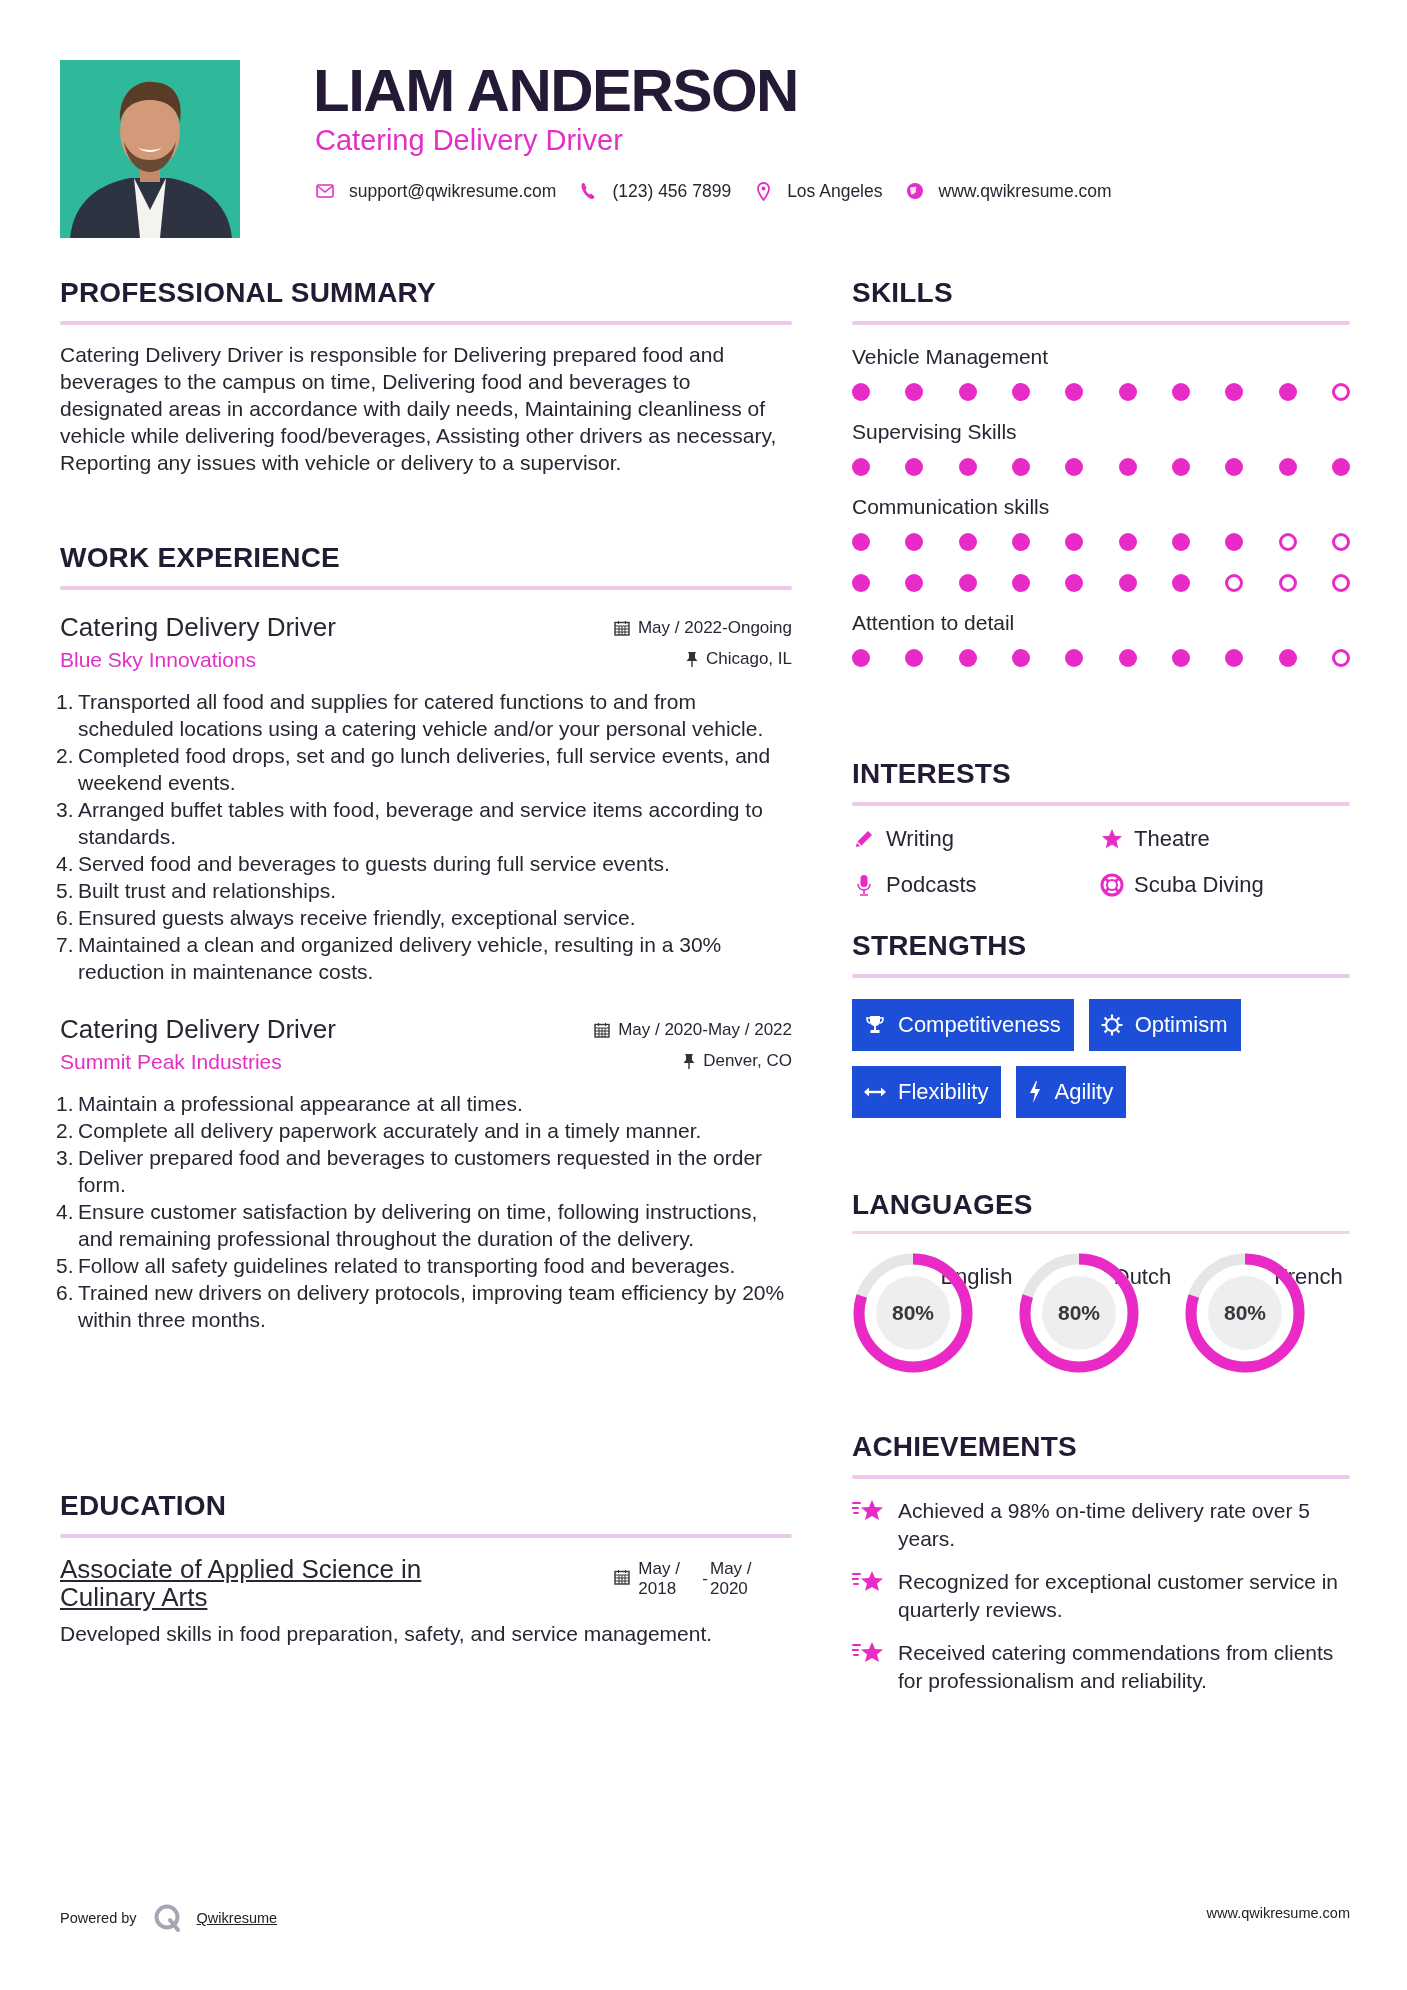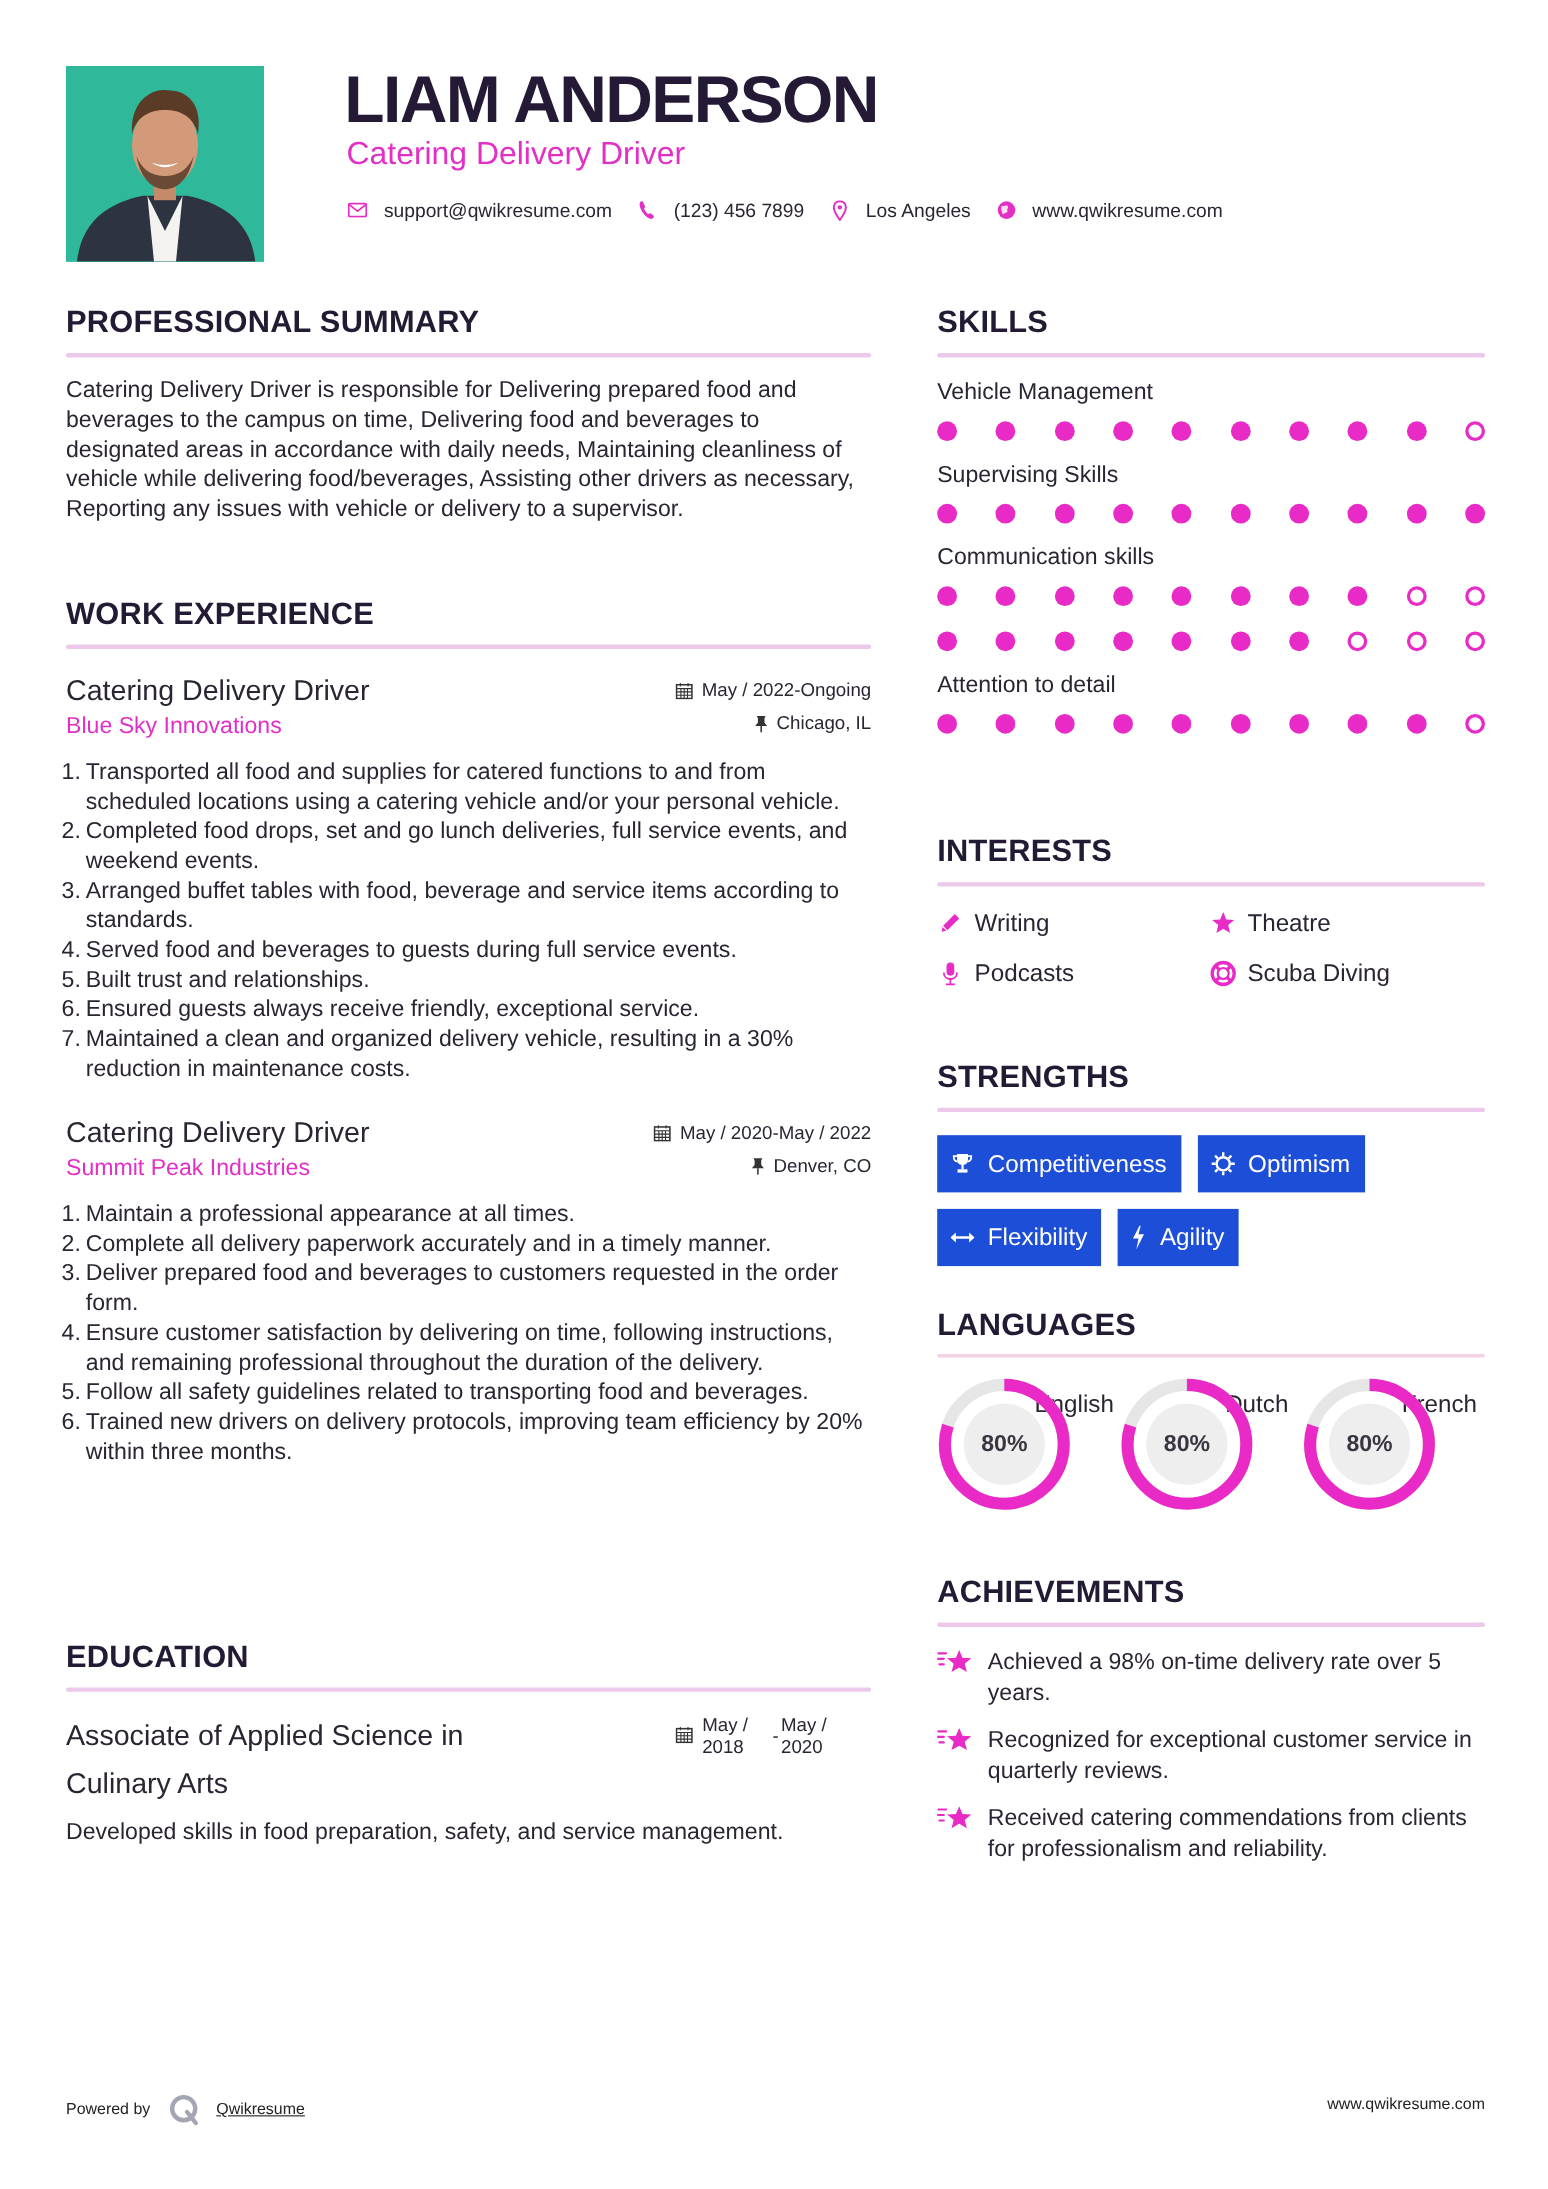--- a/index.html
+++ b/index.html
@@ -207,21 +207,21 @@
       <li>Follow all safety guidelines related to transporting food and beverages.</li>
       <li>Trained new drivers on delivery protocols, improving team efficiency by 20% within three months.</li>
     </ol>
   </div>
 </div>
 
 <div class="abs col-left" style="top:1489px;">
   <div class="sec-h">EDUCATION</div>
   <div class="divider" style="margin-top:11px;"></div>
   <div style="display:flex; justify-content:space-between; margin-top:17px;">
-    <div class="job-role" style="width:420px; line-height:44px;">Associate of Applied Science in Culinary Arts</div>
+    <div class="job-role" style="width:420px; line-height:28px;text-decoration:underline;">Associate of Applied Science in Culinary Arts</div>
     <div style="display:flex; align-items:flex-start; font-size:17px; line-height:20px; color:#2b2433; margin-right:32px; margin-top:4px;">
       <span style="margin-top:10px; margin-right:8px; display:inline-flex;">
         <svg width="16" height="16" viewBox="0 0 16 16">
             <rect x="1" y="2.5" width="14" height="12.5" fill="none" stroke="#333" stroke-width="1.4"></rect>
             <path d="M1 6 H15 M4.5 1 V4 M11.5 1 V4 M5 6 V15 M8 6 V15 M11 6 V15 M1 9 H15 M1 12 H15" stroke="#333" stroke-width="1"></path>
           </svg>
       </span>
       <span style="width:50px;">May / 2018</span>
       <span style="margin:0 2px 0 14px; margin-top:10px;">-</span>
       <span style="width:50px;">May / 2020</span>
@@ -348,21 +348,21 @@
             <circle cx="12" cy="12" r="10" fill="none" stroke="#e82bc6" stroke-width="3"></circle>
             <circle cx="12" cy="12" r="5" fill="none" stroke="#e82bc6" stroke-width="2"></circle>
             <path d="M5 5 L8.5 8.5 M19 5 L15.5 8.5 M5 19 L8.5 15.5 M19 19 L15.5 15.5" stroke="#e82bc6" stroke-width="3"></path>
           </svg>
       </span>
       <span>Scuba Diving</span>
     </div>
   </div>
 </div>
 
-<div class="abs col-right" style="top:962px;">
+<div class="abs col-right" style="top:929px;">
   <div class="sec-h">STRENGTHS</div>
   <div class="divider" style="margin-top:11px; margin-bottom:21px;"></div>
   <div class="tags" style="width:420px;">
     <div class="tag">
       <span class="ic">
         <svg width="20" height="20" viewBox="0 0 20 20">
             <path d="M5 1 H15 V6 C15 9, 13 11, 10 11 C7 11, 5 9, 5 6 Z" fill="#fff"></path>
             <path d="M5 3 H2 C2 6, 3 8, 5.5 8 M15 3 H18 C18 6, 17 8, 14.5 8" fill="none" stroke="#fff" stroke-width="1.6"></path>
             <rect x="9" y="11" width="2" height="4" fill="#fff"></rect>
             <rect x="5.5" y="15" width="9" height="3" fill="#fff"></rect>

